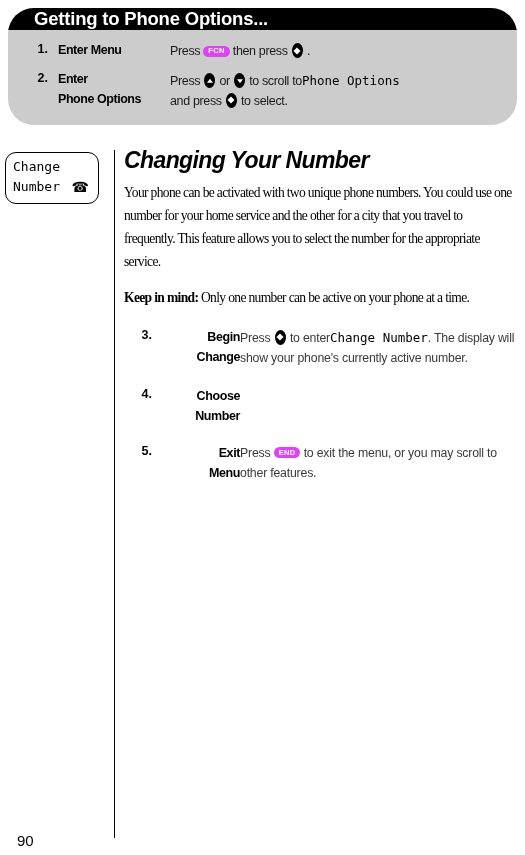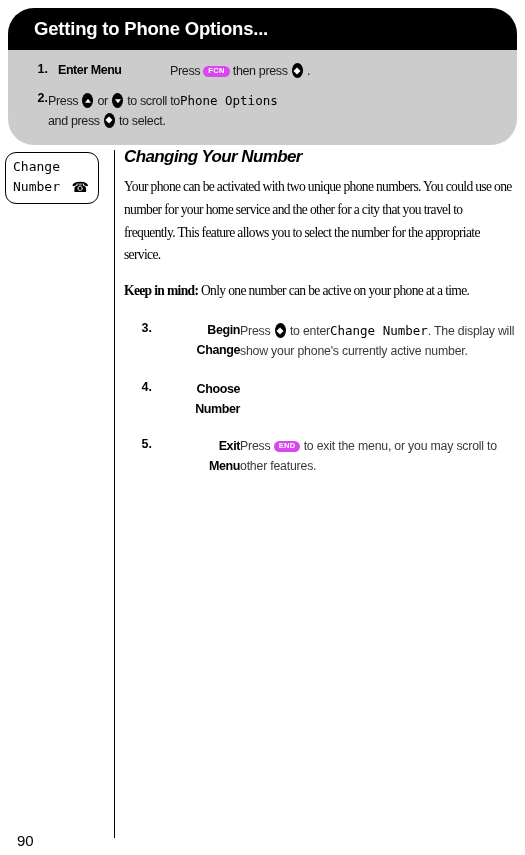--- a/index.html
+++ b/index.html
@@ -21,21 +21,21 @@
     position: absolute;
     left: 8px;
     top: 8px;
     width: 509px;
     border-radius: 26px;
     overflow: hidden;
     background: #cccccc;
   }
   .callout-title-bar {
     background: #000000;
-    height: 42px;
+    height: 22px;
     display: flex;
     align-items: center;
     padding-left: 26px;
     box-sizing: border-box;
   }
   .callout-title {
     color: #ffffff;
     font-family: "Liberation Sans", sans-serif;
     font-weight: bold;
     font-size: 18.5px;
@@ -193,21 +193,21 @@
   .main {
     position: absolute;
     left: 124px;
     top: 148px;
     width: 392px;
   }
   .h1 {
     font-family: "Liberation Sans", sans-serif;
     font-weight: bold;
     font-style: italic;
-    font-size: 17px;
+    font-size: 23px;
     color: #000;
     letter-spacing: -0.6px;
     line-height: 1.1;
     margin: 0 0 8px 0;
   }
   .para {
     font-family: "Liberation Serif", serif;
     font-size: 14.6px;
     color: #000;
     line-height: 1.57;
@@ -292,20 +292,24 @@
         <span>Press</span>
         <span class="key-pill">FCN</span>
         <span>then press</span>
         <span class="key-oval sel"></span>
         <span>.</span>
       </div>
     </div>
 
     <div class="c-row">
       <div class="c-num">2.</div>
+      <div class="c-label">
+        <div>Enter</div>
+        <div>Phone Options</div>
+      </div>
       <div class="c-text">
         <div>
           <span>Press</span>
           <span class="key-oval up"></span>
           <span>or</span>
           <span class="key-oval down"></span>
           <span>to scroll to</span><span class="disp">Phone Options</span>
         </div>
         <div>
           <span>and press</span>

